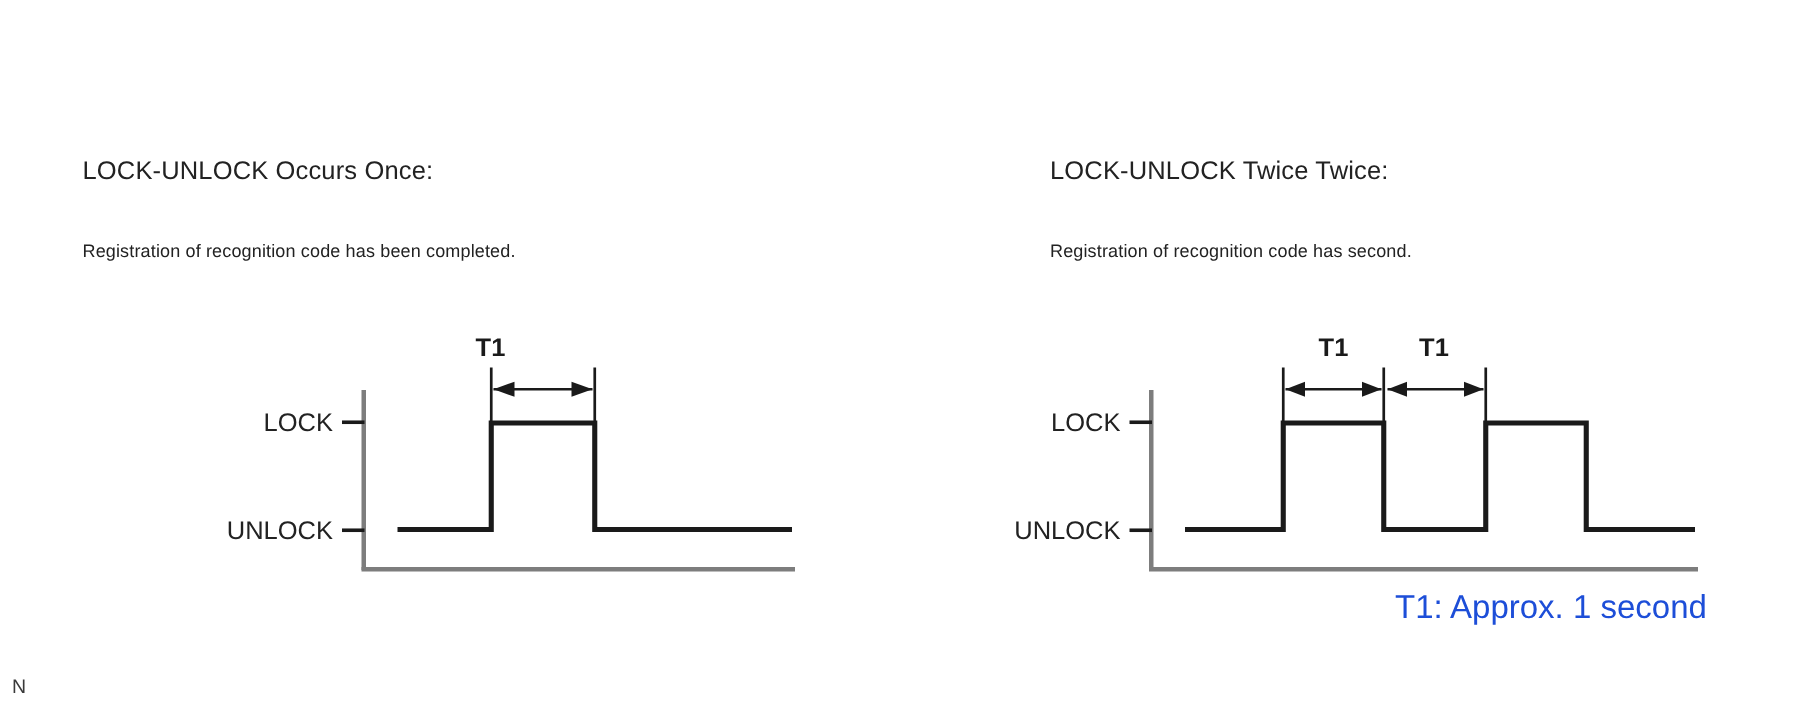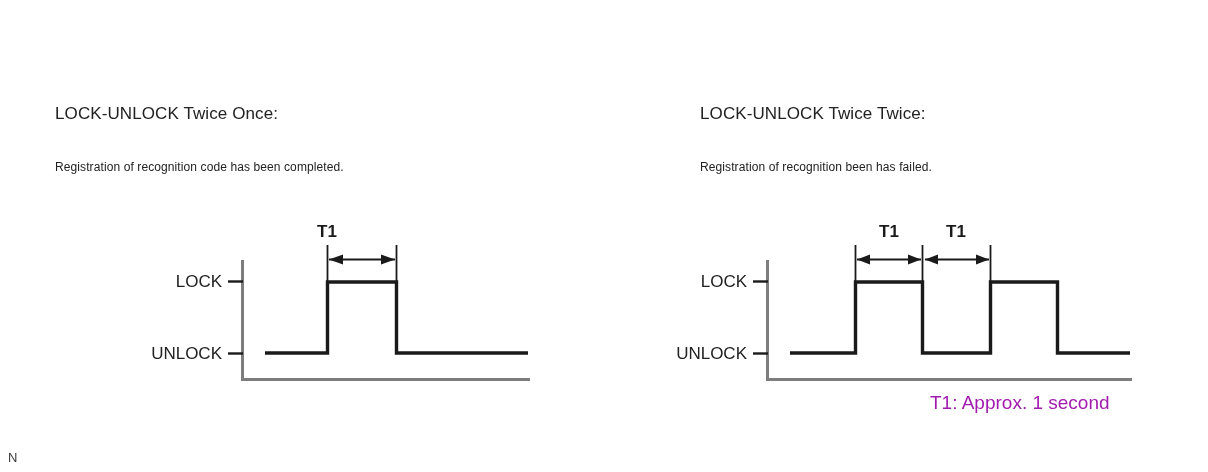--- a/index.html
+++ b/index.html
@@ -26,23 +26,23 @@
   }
   .subheading {
     font-size: 12px;
     font-weight: 400;
     color: #222222;
     white-space: nowrap;
     letter-spacing: 0.1px;
     text-align: right;
   }
   .note {
-    font-size: 19px;
+    font-size: 22px;
     font-weight: 400;
-    color: #a21caf;
+    color: #1d4ed8;
     white-space: nowrap;
   }
   .corner-mark {
     font-size: 13px;
     font-weight: 400;
     color: #3a3a3a;
   }
   svg { display: block; overflow: visible; }
   .wave-line {
     fill: none;
@@ -82,21 +82,21 @@
   .svg-t1 {
     font-family: "Liberation Sans", sans-serif;
     font-size: 17px;
     font-weight: 700;
     fill: #1a1a1a;
   }
 </style>
 </head>
 <body>
 
-<div class="abs heading" style="left:55px; top:104px;">LOCK-UNLOCK Twice Once:</div>
+<div class="abs heading" style="left:55px; top:104px;">LOCK-UNLOCK Occurs Once:</div>
 
 <div class="abs subheading" style="left:55px; top:160px;">Registration of recognition code has been completed.</div>
 
 <div class="abs" style="left:100px; top:205px;">
   <svg width="460" height="190" viewBox="0 0 460 190" aria-hidden="true">
 
     <text class="svg-t1" x="227" y="32" text-anchor="middle">T1</text>
 
     <path class="dim-ext" d="M 227.5 40 L 227.5 76"></path>
     <path class="dim-ext" d="M 296.5 40 L 296.5 76"></path>
@@ -114,21 +114,21 @@
 
     <text class="svg-label" x="122" y="82" text-anchor="end">LOCK</text>
     <text class="svg-label" x="122" y="154" text-anchor="end">UNLOCK</text>
 
     <path class="wave-line" d="M 165 148 L 227.5 148 L 227.5 77 L 296.5 77 L 296.5 148 L 428 148"></path>
   </svg>
 </div>
 
 <div class="abs heading" style="left:700px; top:104px;">LOCK-UNLOCK Twice Twice:</div>
 
-<div class="abs subheading" style="left:700px; top:160px;">Registration of recognition been has failed.</div>
+<div class="abs subheading" style="left:700px; top:160px;">Registration of recognition code has second.</div>
 
 <div class="abs" style="left:600px; top:205px;">
   <svg width="560" height="190" viewBox="0 0 560 190" aria-hidden="true">
 
     <text class="svg-t1" x="289" y="32" text-anchor="middle">T1</text>
     <text class="svg-t1" x="356" y="32" text-anchor="middle">T1</text>
 
     <path class="dim-ext" d="M 255.5 40 L 255.5 76"></path>
     <path class="dim-ext" d="M 322.5 40 L 322.5 76"></path>
     <path class="dim-ext" d="M 390.5 40 L 390.5 76"></path>

